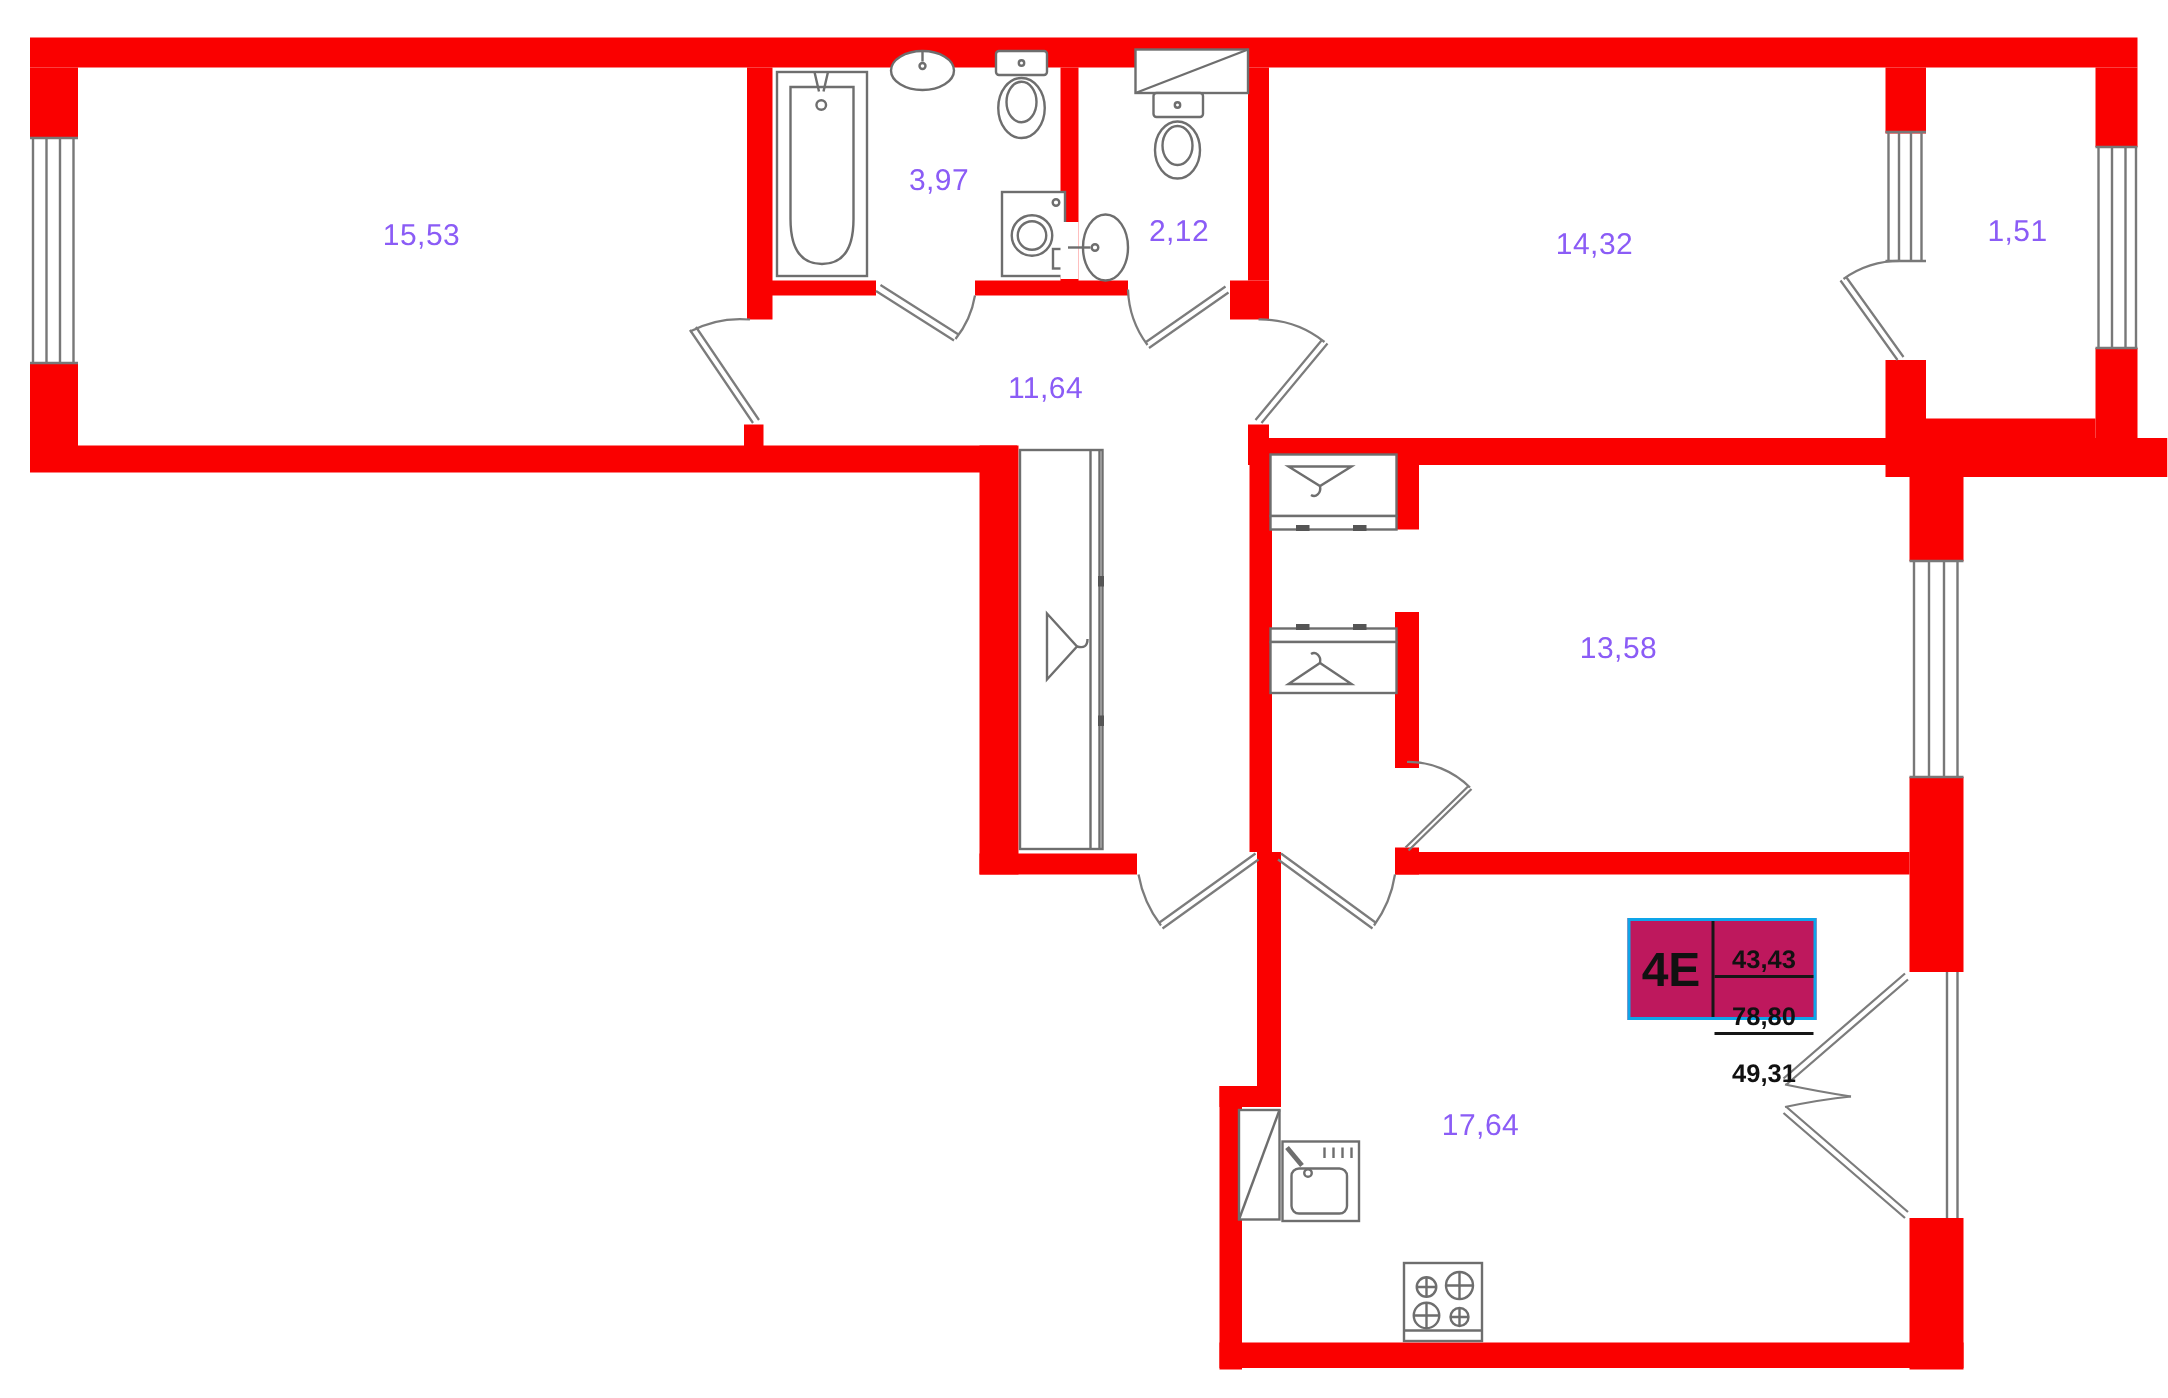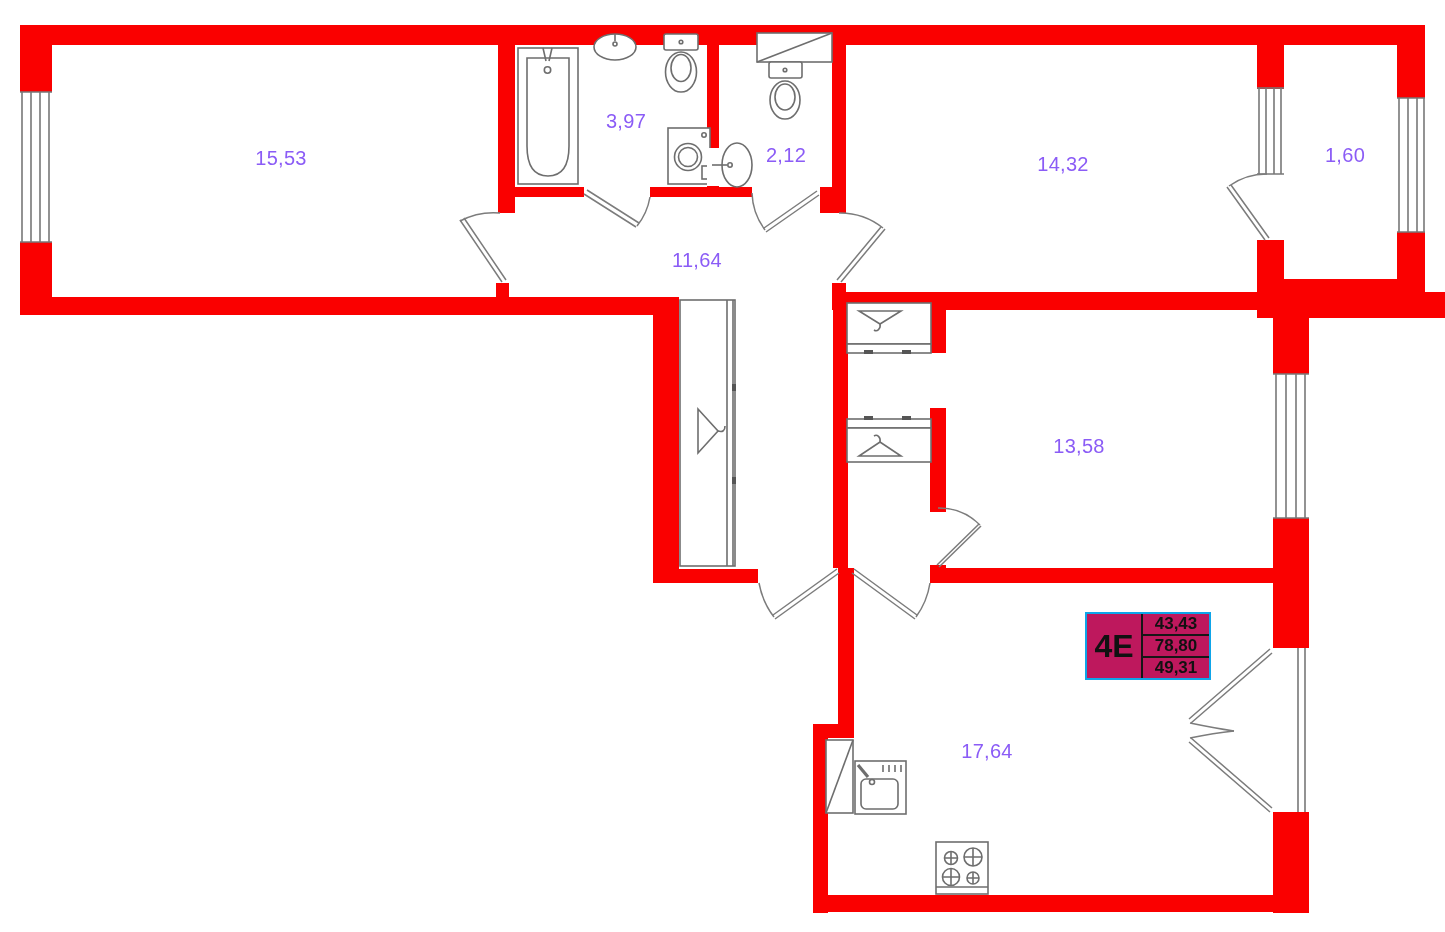--- a/index.html
+++ b/index.html
@@ -9,21 +9,21 @@
   .wall{fill:#fa0000;stroke:none;}
   .fix{fill:#ffffff;stroke:#6e6e6e;stroke-width:1.6;}
   .ln{fill:none;stroke:#6e6e6e;stroke-width:1.6;}
   .win{fill:none;stroke:#787878;stroke-width:1.6;}
   .door{fill:none;stroke:#7c7c7c;stroke-width:1.5;}
   .tick{fill:#555;stroke:none;}
   .lbl{position:absolute;transform:translate(-50%,-50%);font-size:20px;color:#8b5cf6;letter-spacing:.3px;white-space:nowrap;}
   .unitbox{position:absolute;left:1085px;top:612px;width:122px;height:64px;display:flex;border:2px solid #0ea5e9;background:#be185d;box-sizing:content-box;font-weight:bold;}
   .ucell{width:54px;display:flex;align-items:center;justify-content:center;font-size:32px;color:#111;border-right:2px solid #161616;}
   .uvals{flex:1;display:flex;flex-direction:column;}
-  .uvals .uval{flex:1;display:flex;align-items:center;justify-content:center;font-size:17px;color:#111;border-bottom:2px solid #161616;}
+  .uvals .uval{flex:1;display:flex;align-items:center;justify-content:center;font-size:17px;color:#111;border-bottom:2px solid #161616;margin-top:16px;}
   .uvals .uval:last-child{border-bottom:none;}
 </style>
 </head>
 <body>
 
 <div class="stage">
 
   <svg width="1445" height="932" viewBox="0 0 1445 932">
 
     <g>
@@ -239,23 +239,23 @@
         <circle class="ln" cx="973" cy="878" r="6"></circle>
         <path class="ln" d="M967 878 H979 M973 872 V884"></path>
       </g>
     </g>
   </svg>
 
   <div class="lbl" style="left:281px;top:158px">15,53</div>
   <div class="lbl" style="left:626px;top:121px">3,97</div>
   <div class="lbl" style="left:786px;top:155px">2,12</div>
   <div class="lbl" style="left:1063px;top:164px">14,32</div>
-  <div class="lbl" style="left:1345px;top:155px">1,60</div>
+  <div class="lbl" style="left:1345px;top:155px">1,51</div>
   <div class="lbl" style="left:697px;top:260px">11,64</div>
-  <div class="lbl" style="left:1079px;top:446px">13,58</div>
+  <div class="lbl" style="left:1079px;top:433px">13,58</div>
   <div class="lbl" style="left:987px;top:751px">17,64</div>
 
   <div class="unitbox">
     <div class="ucell">4E</div>
     <div class="uvals">
       <div class="uval">43,43</div>
       <div class="uval">78,80</div>
       <div class="uval">49,31</div>
     </div>
   </div>

